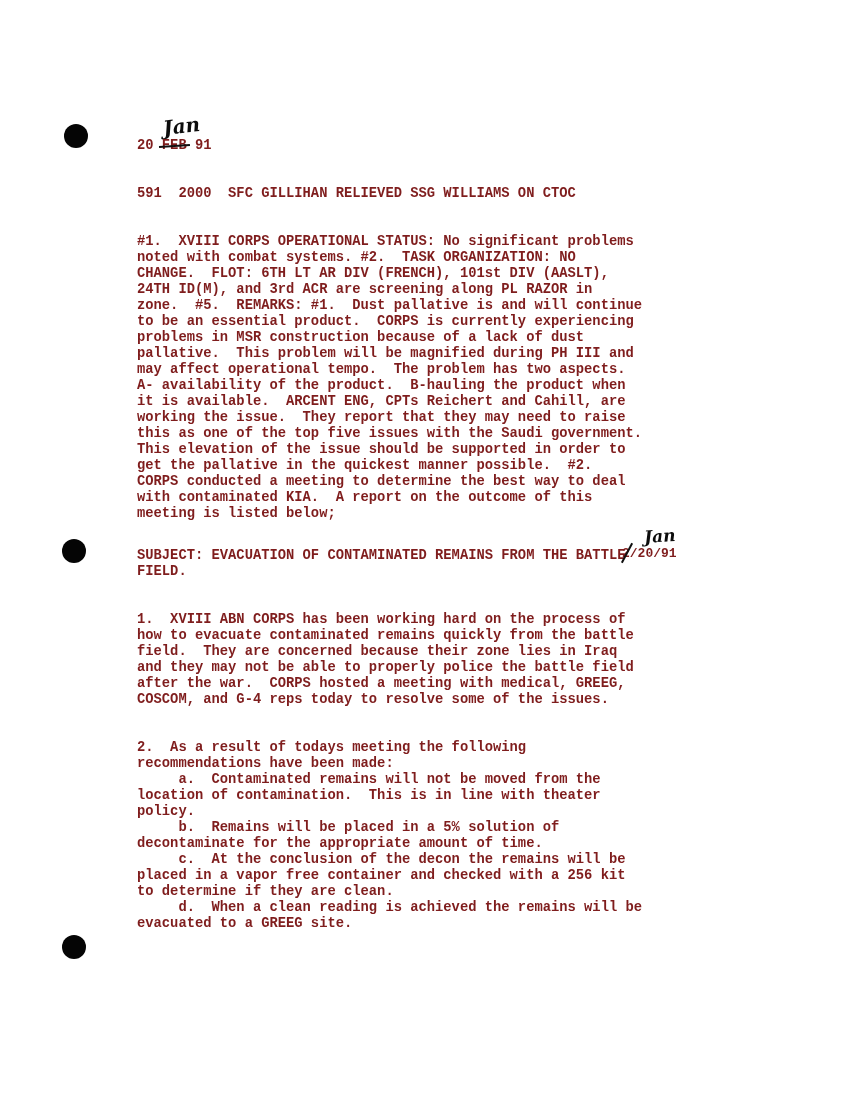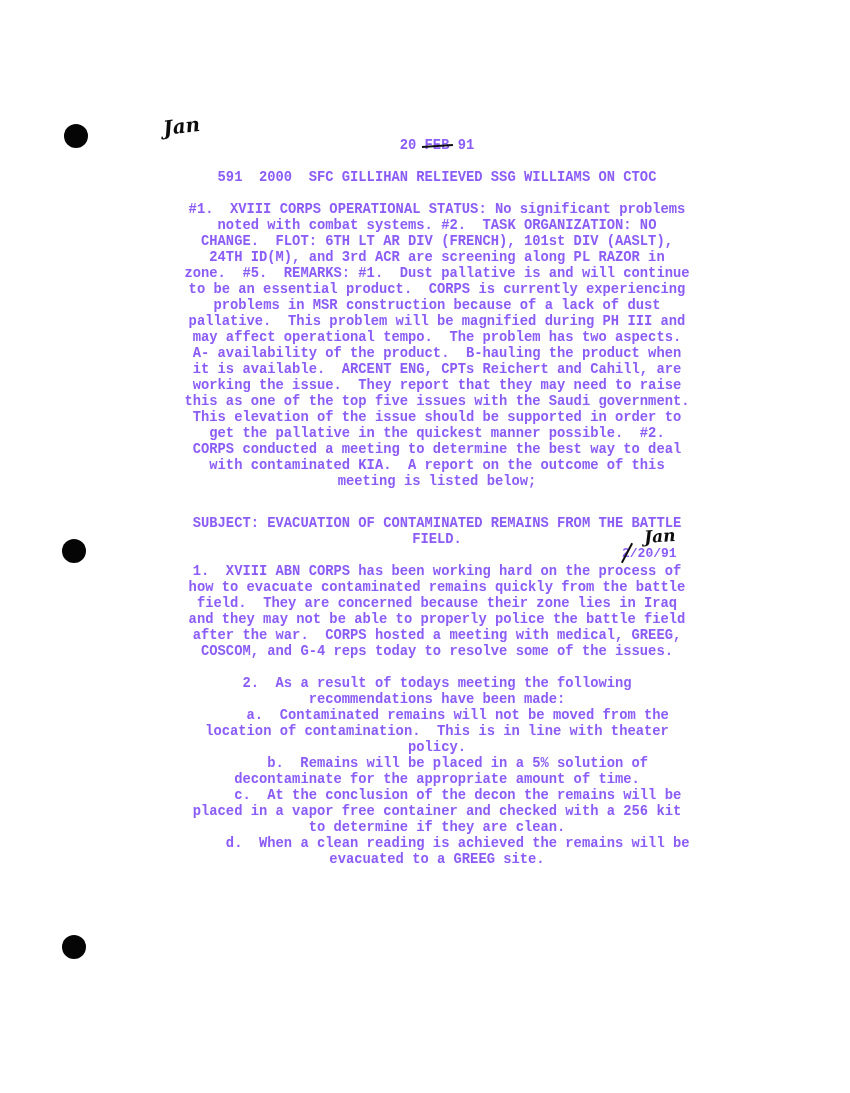--- a/index.html
+++ b/index.html
@@ -9,31 +9,30 @@
     height: 1093px;
     background: #ffffff;
     overflow: hidden;
   }
   .typed {
     font-family: "Liberation Mono", "DejaVu Sans Mono", monospace;
     font-weight: 700;
     font-size: 13.8px;
     line-height: 16px;
     letter-spacing: 0px;
-    color: #8b5cf6;
+    color: #7f1d1d;
     white-space: pre;
-    text-align: center;
   }
   .content {
     position: absolute;
     left: 137px;
     top: 116px;
     width: 600px;
   }
-  .block { margin-top: 16px; }
+  .block { margin-top: 32px; }
   .block-subject { margin-top: 26px; }
   .hole {
     position: absolute;
     width: 24px;
     height: 24px;
     border-radius: 50%;
     background: #050505;
   }
   .hole-1 { left: 64px; top: 124px; }
   .hole-2 { left: 62px; top: 539px; }

